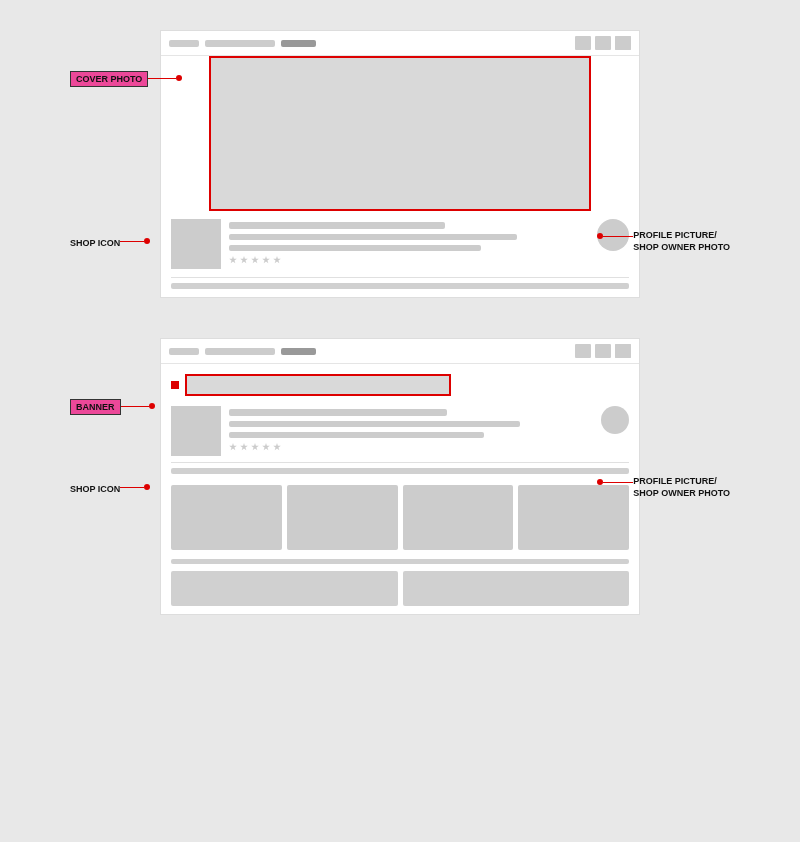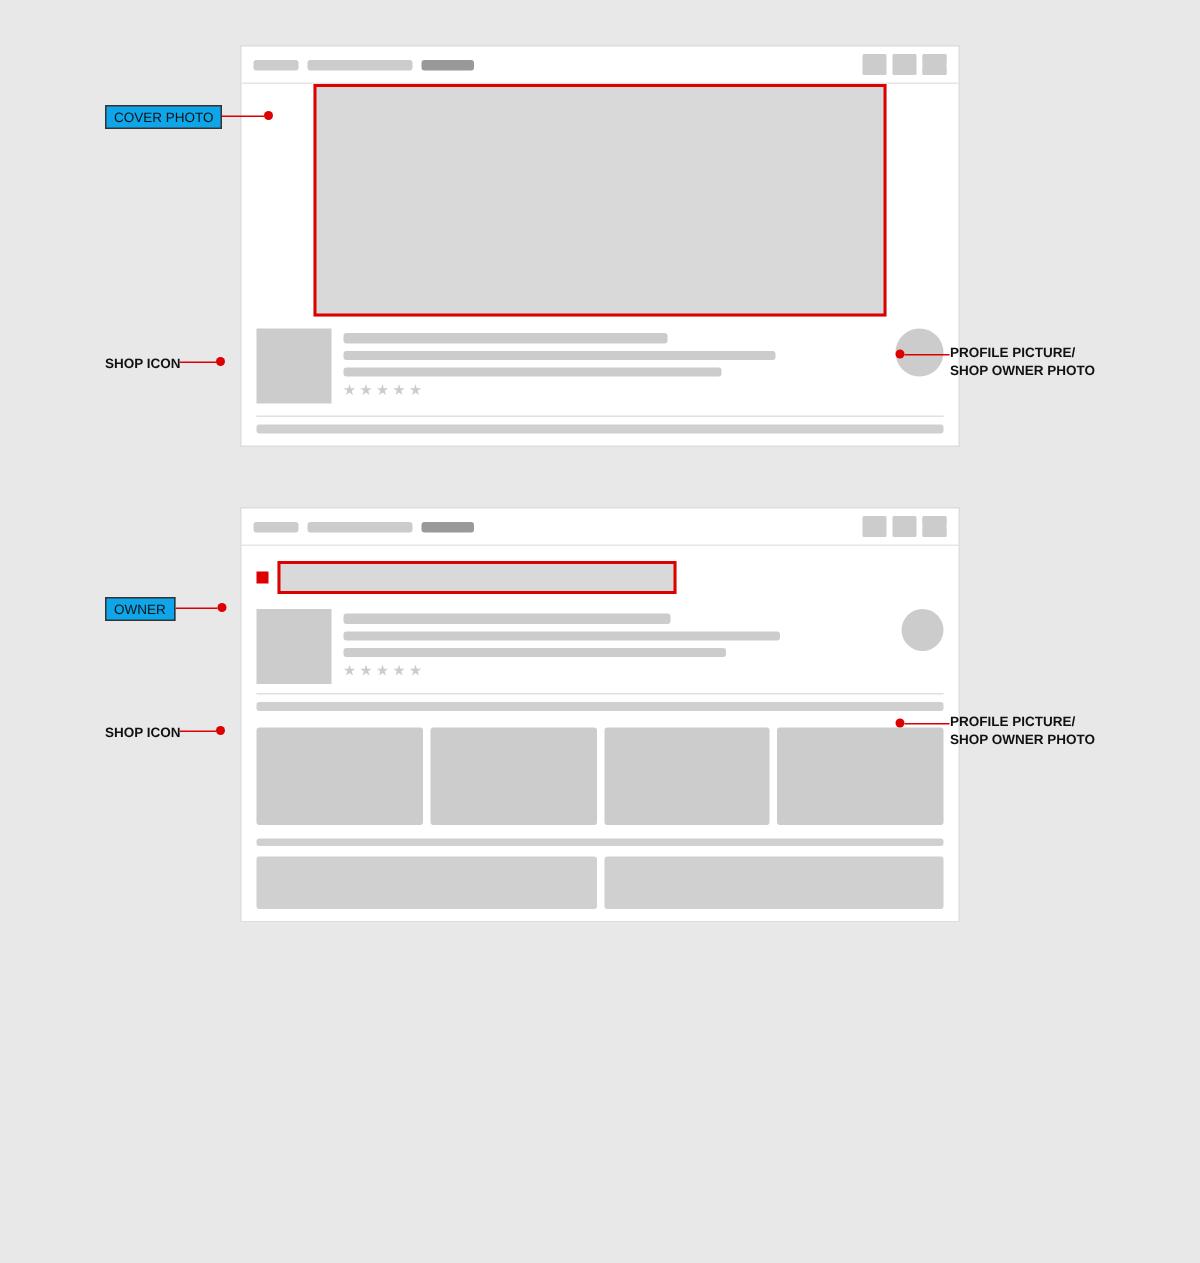--- a/index.html
+++ b/index.html
@@ -14,23 +14,23 @@
       gap: 20px;
       padding: 20px 0;
     }
 
     
     .label-box {
       display: inline-block;
       border: 1.5px solid #333;
       padding: 2px 5px;
       font-size: 9px;
-      font-weight: normal;
+      font-weight: bold;
       color: #111;
-      background: #0ea5e9;
+      background: #ec4899;
       white-space: nowrap;
     }
 
     
     .anno-wrapper {
       position: relative;
       width: 660px;
     }
 
     .page-mock {
@@ -136,21 +136,21 @@
     </div>
 
     <div style="height:1px; background:#e0e0e0; margin:0 10px;"></div>
     <div style="height:6px; background:#d0d0d0; border-radius:2px; margin:5px 10px 8px;"></div>
   </div>
 </div>
 
 <div class="anno-wrapper" style="margin-top:10px;">
 
   <div style="position:absolute; left:0; top:68px; z-index:10;">
-    <span class="label-box">OWNER</span>
+    <span class="label-box">BANNER</span>
     <div style="position:absolute; top:50%; left:100%; width:28px; height:1px; background:#dd0000;"></div>
     <div style="position:absolute; top:calc(50% - 3px); left:calc(100% + 28px); width:6px; height:6px; background:#dd0000; border-radius:50%;"></div>
   </div>
 
   <div style="position:absolute; right:0; top:148px; z-index:10; font-size:9px; font-weight:bold; color:#111; text-align:left; line-height:1.3;">
     <span>PROFILE PICTURE/<br>SHOP OWNER PHOTO</span>
     <div style="position:absolute; top:6px; right:100%; width:30px; height:1px; background:#dd0000;"></div>
     <div style="position:absolute; top:3px; right:calc(100% + 30px); width:6px; height:6px; background:#dd0000; border-radius:50%;"></div>
   </div>
 

